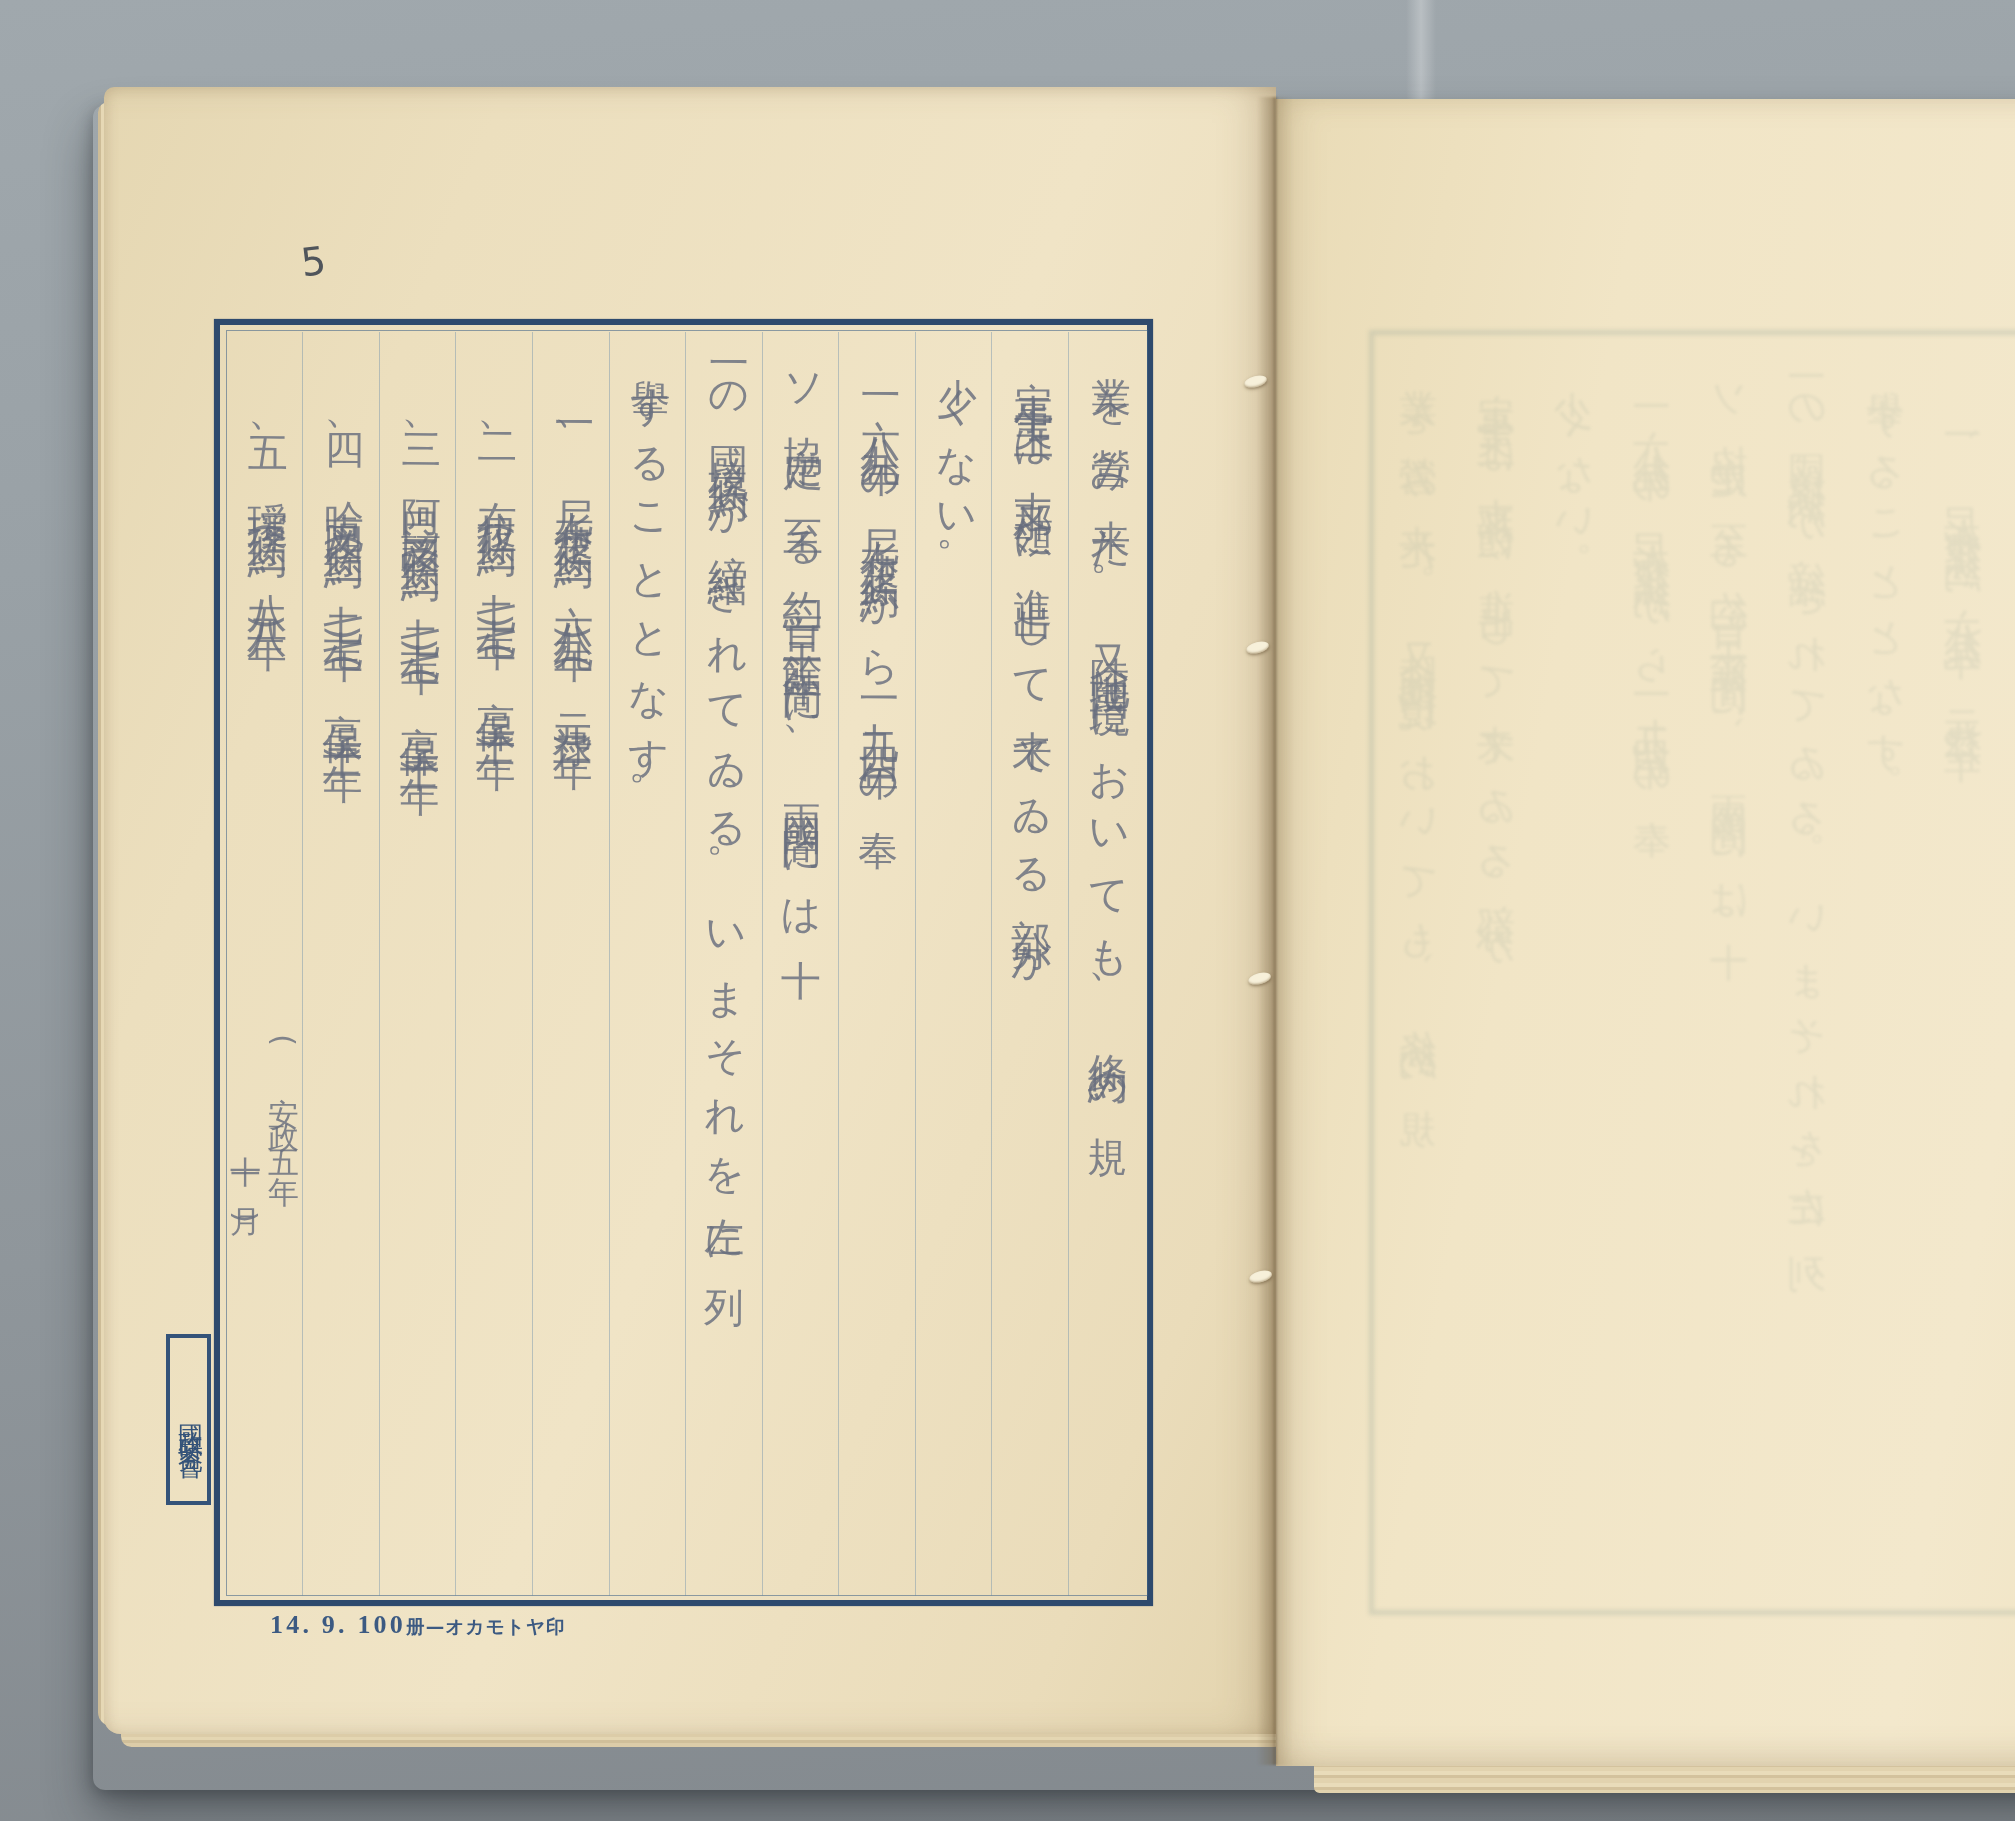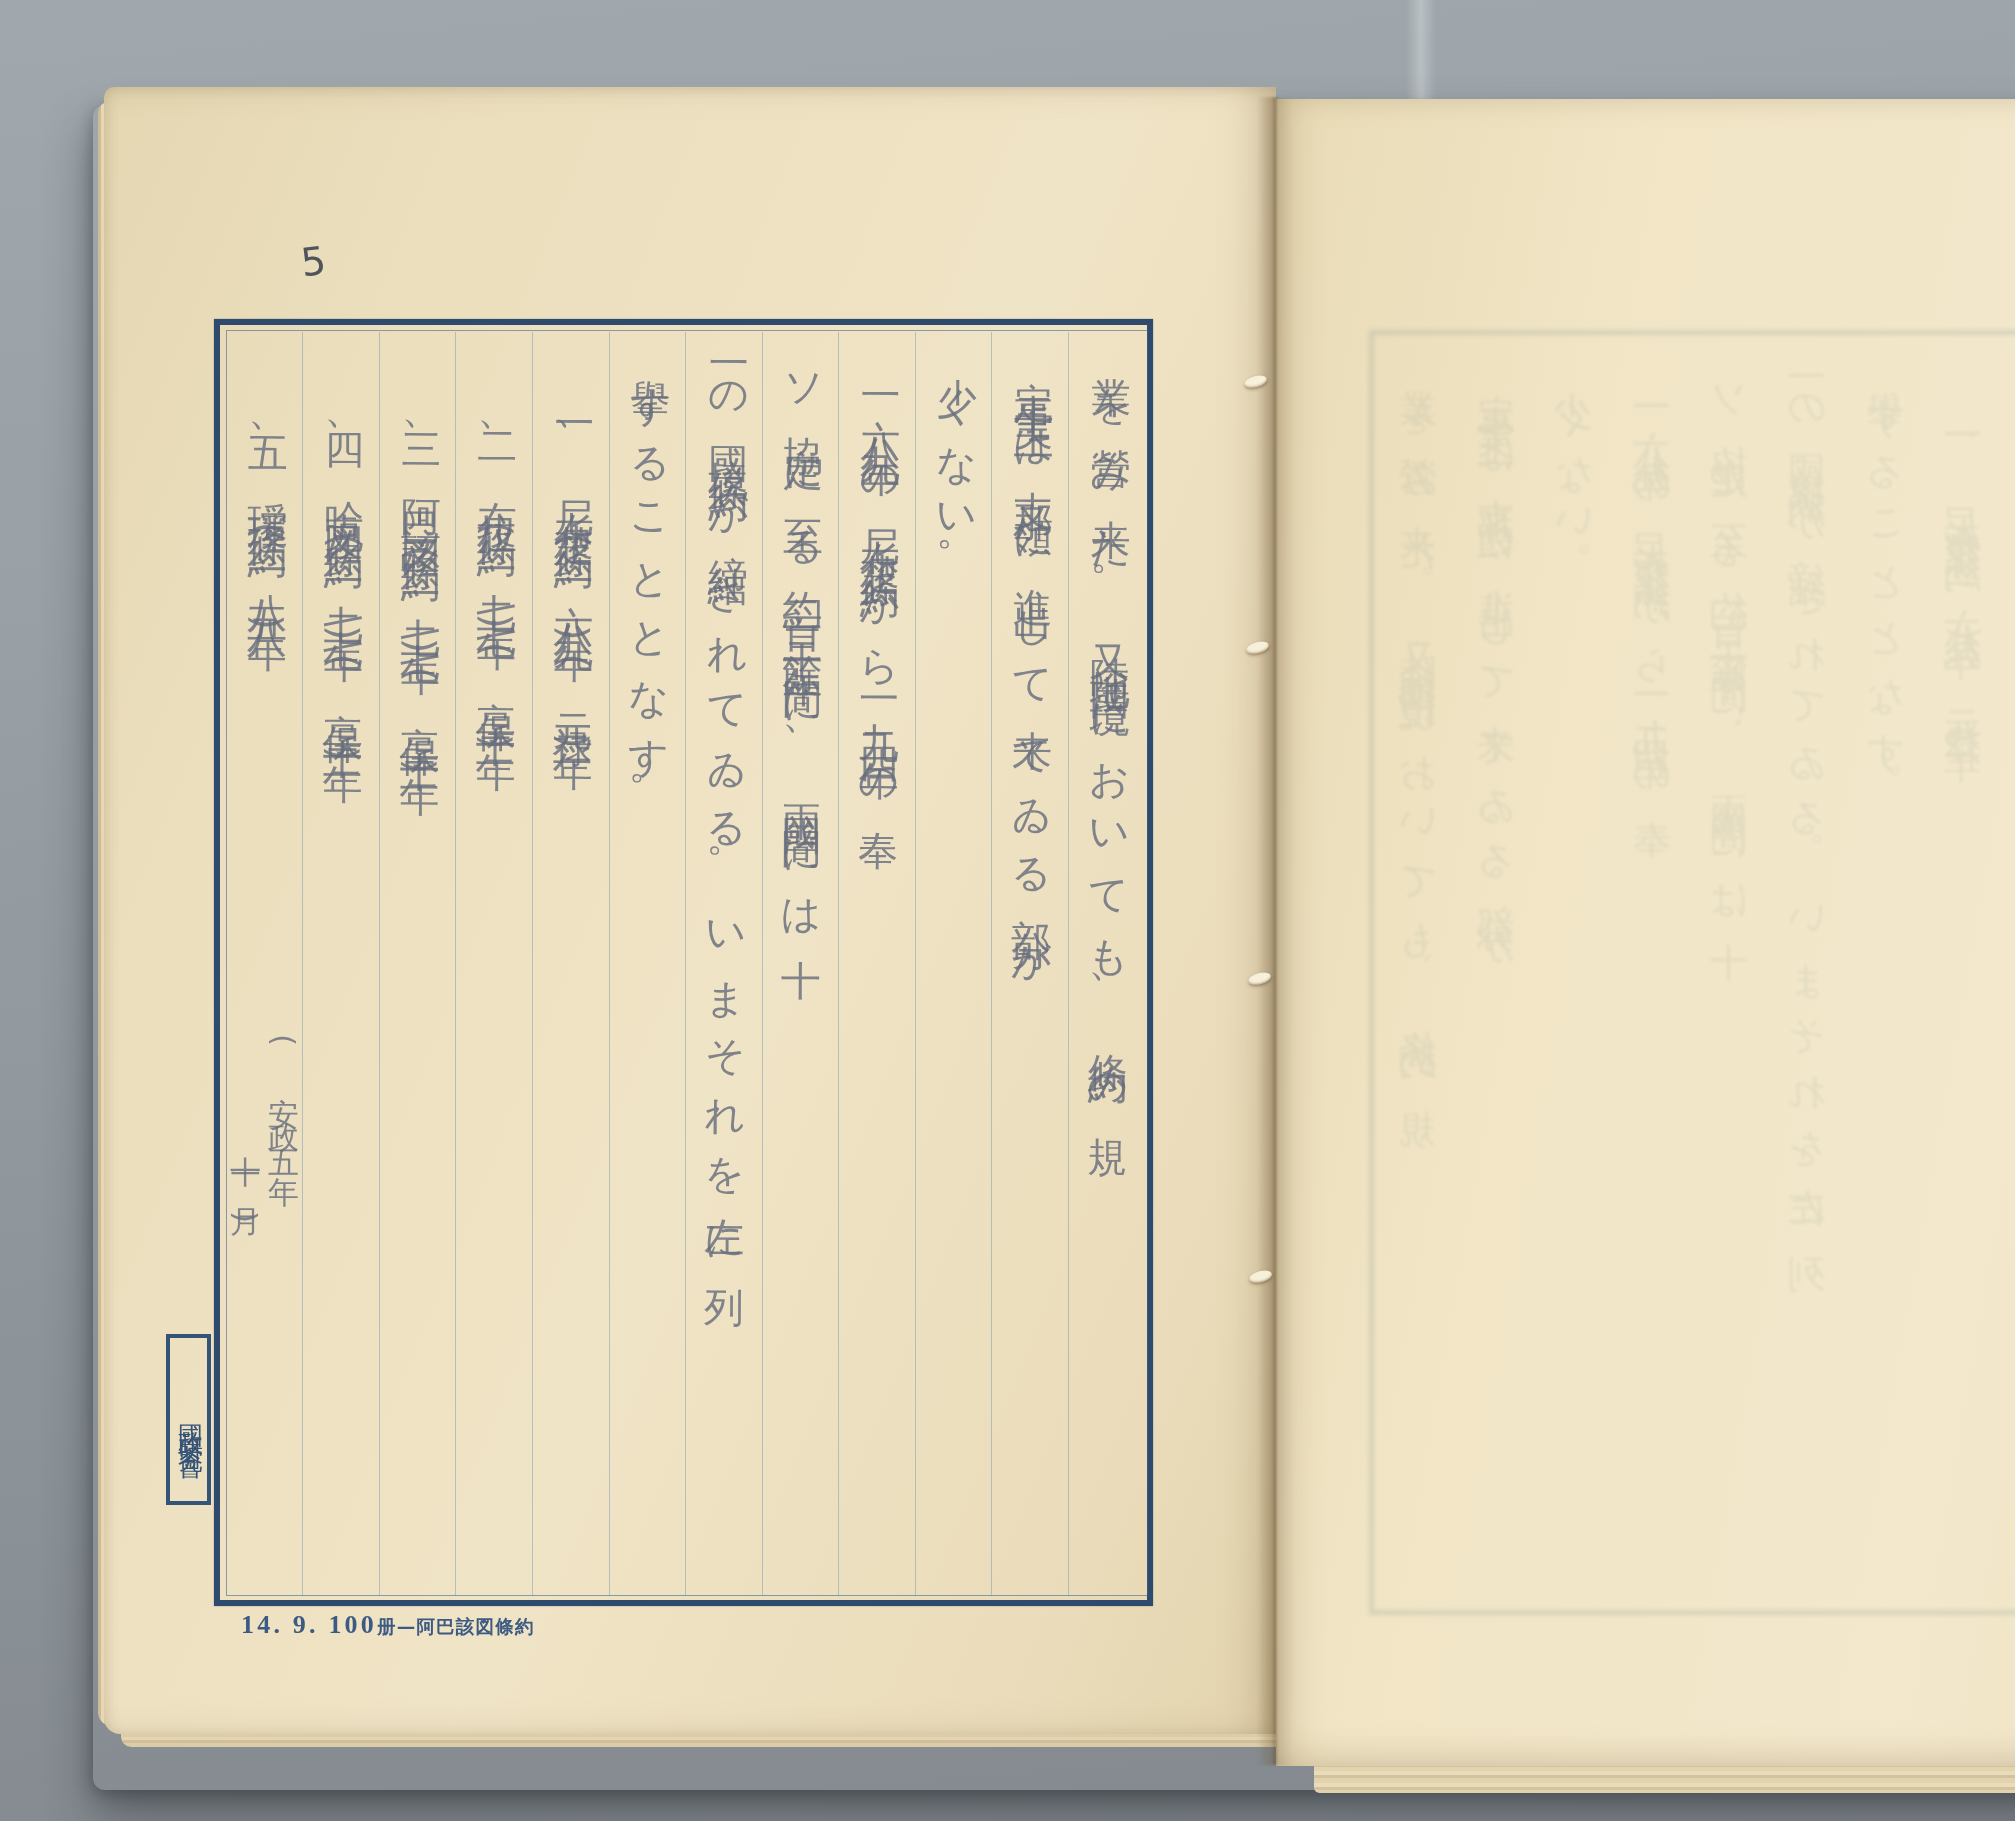--- a/index.html
+++ b/index.html
@@ -41,21 +41,21 @@
         letter-spacing:.32em;color:rgba(104,110,126,.82);
         font-family:"DejaVu Sans",sans-serif;transform:rotate(.3deg);}
   .wari{position:absolute;font-size:31px;line-height:36px;letter-spacing:.85em;
         color:rgba(104,110,126,.82);}
   .page-num{position:absolute;left:301px;top:239px;font-size:39px;color:#50555b;
         transform:rotate(-7deg);}
   .stamp{position:absolute;left:166px;top:1334px;width:45px;height:171px;border:4px solid #345379;
         color:#345379;font-size:25px;letter-spacing:.28em;text-align:center;
         writing-mode:vertical-rl;text-orientation:upright;padding-top:6.4px;box-sizing:border-box;}
   .imprint{position:absolute;left:241px;top:1610px;color:#3c5a82;white-space:nowrap;}
-  .imp-num{font-family:"Liberation Serif",serif;font-weight:bold;font-size:26px;letter-spacing:3.2px;}
+  .imp-num{font-family:"Liberation Serif",serif;font-weight:bold;font-size:26px;letter-spacing:3.2px;margin-left:29px;}
   .imp-suf{font-size:18.5px;letter-spacing:1.2px;font-weight:bold;}
   
   .ghost-frame{position:absolute;left:1369px;top:330px;width:941px;height:1275px;
         border:5.2px solid rgba(142,162,152,.28);filter:blur(2px);}
   .gcol{position:absolute;width:78px;text-align:center;font-size:38px;line-height:75px;
         letter-spacing:.32em;color:#7d948a;opacity:.13;filter:blur(1.6px);transform:scaleX(-1);}
 </style>
 </head>
 <body>
 
@@ -104,21 +104,21 @@
   <div class="tcol vtext" style="left:458px;top:404px;">二、布拉條約(一七二七年)(享保十二年)</div>
   <div class="tcol vtext" style="left:382px;top:403px;">三、阿巴該図條約(一七二七年)(享保十二年)</div>
   <div class="tcol vtext" style="left:305px;top:403px;">四、哈克図條約(一七二七年)(享保十二年)</div>
   <div class="tcol vtext" style="left:229px;top:405px;">五、璦琿條約(一八五八年)</div>
 
   <div class="wari vtext" style="left:266px;top:1034px;">(安政五年</div>
   <div class="wari vtext" style="left:228px;top:1132px;">十一月)</div>
 
   <div class="stamp">國政研究會</div>
   <div class="imprint">
-    <span class="imp-num">14. 9. 100</span><span class="imp-suf">册—阿巴該図條約</span>
+    <span class="imp-num">14. 9. 100</span><span class="imp-suf">册—オカモトヤ印</span>
   </div>
 
   <div class="ghost-frame"></div>
   <div class="gcol vtext" style="left:1380px;top:359px;">業を營み来た。又陸地國境においても、條約の規</div>
   <div class="gcol vtext" style="left:1458px;top:363px;">定事実上は支那領に進出して来てゐる部分が</div>
   <div class="gcol vtext" style="left:1536px;top:361px;">少くない。</div>
   <div class="gcol vtext" style="left:1614px;top:387px;">一六八九年の尼布楚條約から一九二四年の奉</div>
   <div class="gcol vtext" style="left:1691px;top:359px;">ソ協定に至る約二百三十餘年間に、兩國間には十</div>
   <div class="gcol vtext" style="left:1769px;top:357px;">一の國境條約が締結されてゐる。いまそれを左に列</div>
   <div class="gcol vtext" style="left:1847px;top:361px;">擧することとなす。</div>

